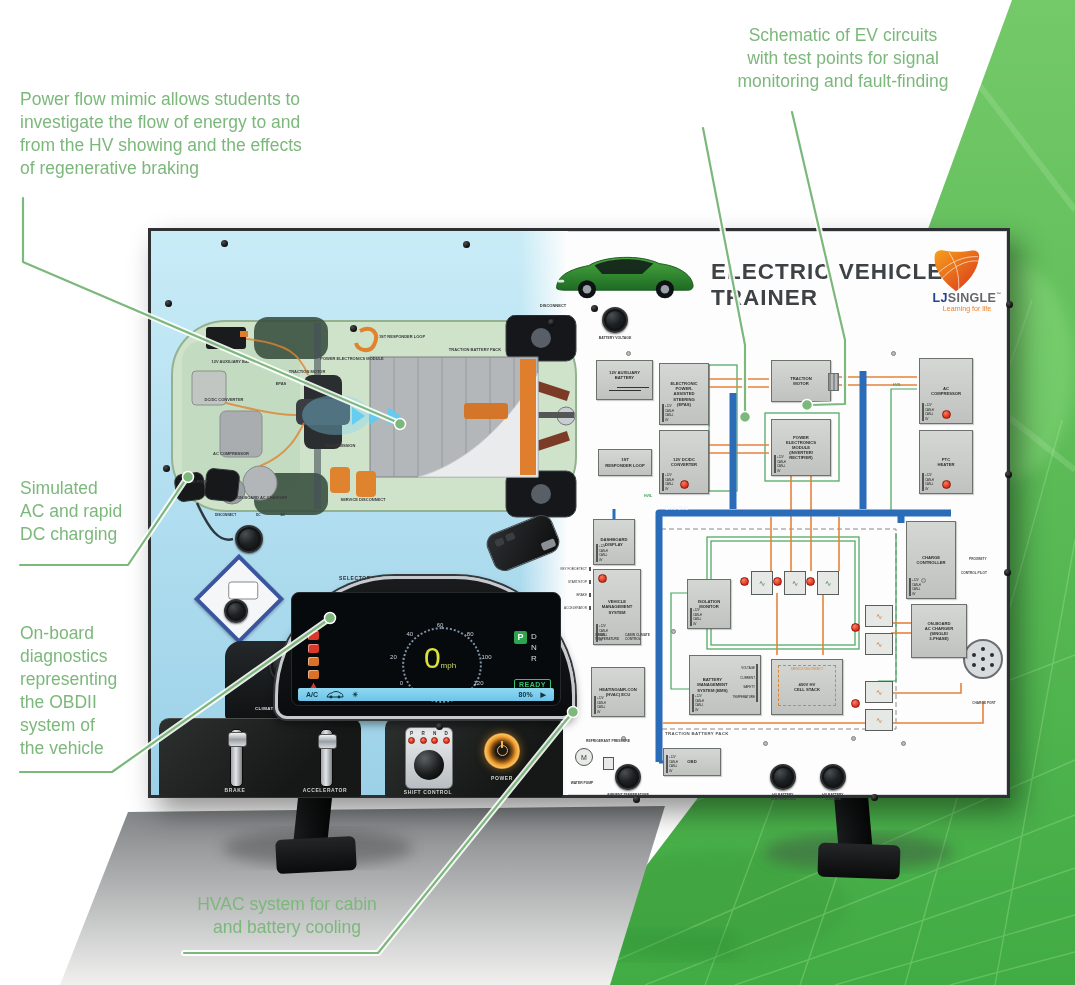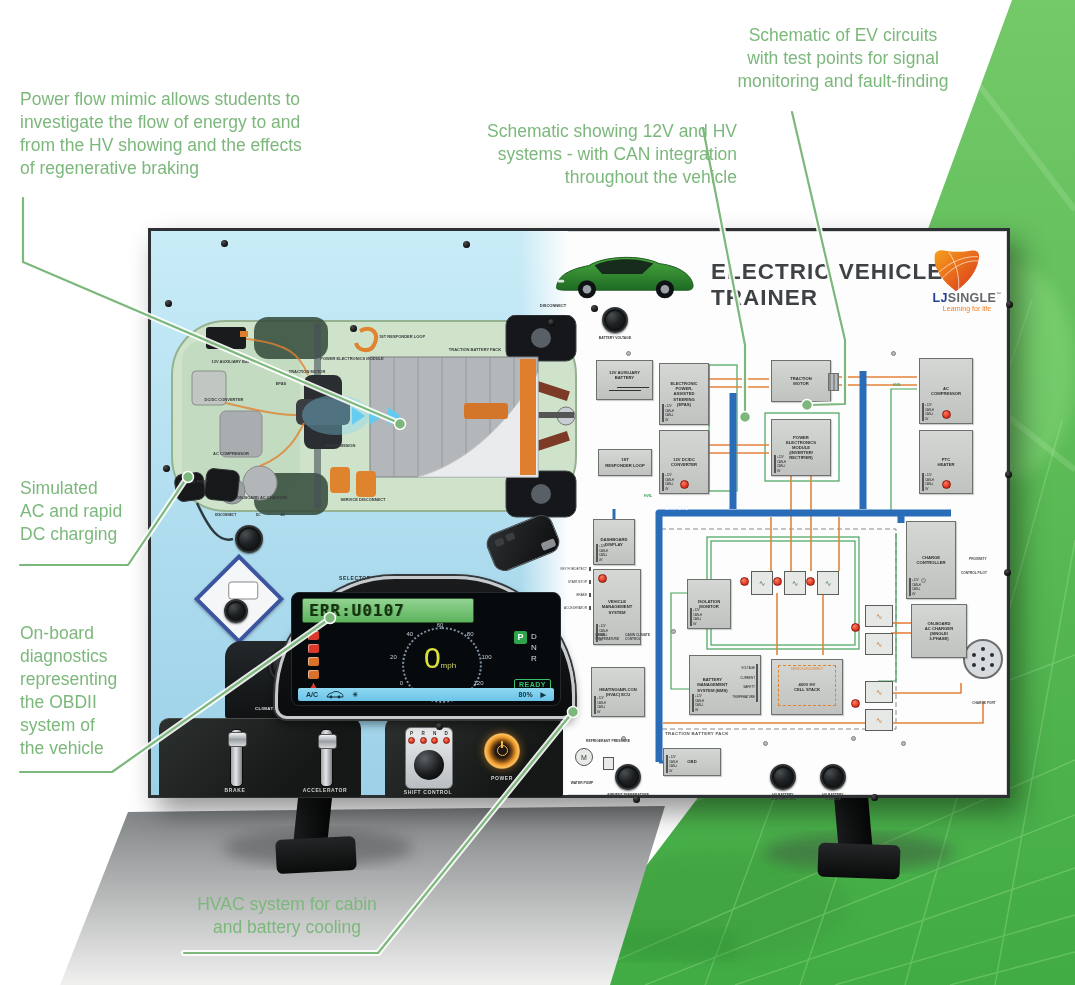--- a/index.html
+++ b/index.html
@@ -596,21 +596,20 @@
       <div id="cllabel">CLIMATE CONTROL</div>
     </div>
     <div id="fob">
       <div class="btn" style="left:8px;top:6px;"></div>
         <div class="btn" style="left:20px;top:5px;"></div>
       <div style="position:absolute;right:4px;bottom:4px;width:14px;height:8px;background:#8b9094;border-radius:2px;"></div>
     </div>
 
     <div id="dash">
       <div id="dscreen">
-        <div id="lcd">ERR:U0107</div>
         <div id="dialring"></div>
         <div id="speed"><span class="n">0</span><span class="u">mph</span></div>
         <div id="wicons">
             <div class="wicon w0"></div>
             <div class="wicon w1"></div>
             <div class="wicon w2"></div>
             <div class="wicon w3"></div>
             <div class="wicon w4"></div>
           </div>
         <div id="gear">
@@ -729,23 +728,20 @@
       <circle cx="188" cy="477" r="5.5"></circle>
       <circle cx="330" cy="618" r="5.5"></circle>
       <circle cx="573" cy="712" r="5.5"></circle>
     </g>
   </svg>
 
   <div class="ann" style="left:20px;top:88px;width:345px;">Power flow mimic allows students to
 investigate the flow of energy to and
 from the HV showing and the effects
 of regenerative braking</div>
-  <div class="ann r" style="left:445px;top:120px;width:292px;">Schematic showing 12V and HV
-systems - with CAN integration
-throughout the vehicle</div>
   <div class="ann" style="left:20px;top:477px;width:160px;">Simulated
 AC and rapid
 DC charging</div>
   <div class="ann c" style="left:716px;top:24px;width:254px;">Schematic of EV circuits
 with test points for signal
 monitoring and fault-finding</div>
   <div class="ann c" style="left:178px;top:893px;width:218px;">HVAC system for cabin
 and battery cooling</div>
   <div class="ann" style="left:20px;top:622px;width:150px;">On-board
 diagnostics

